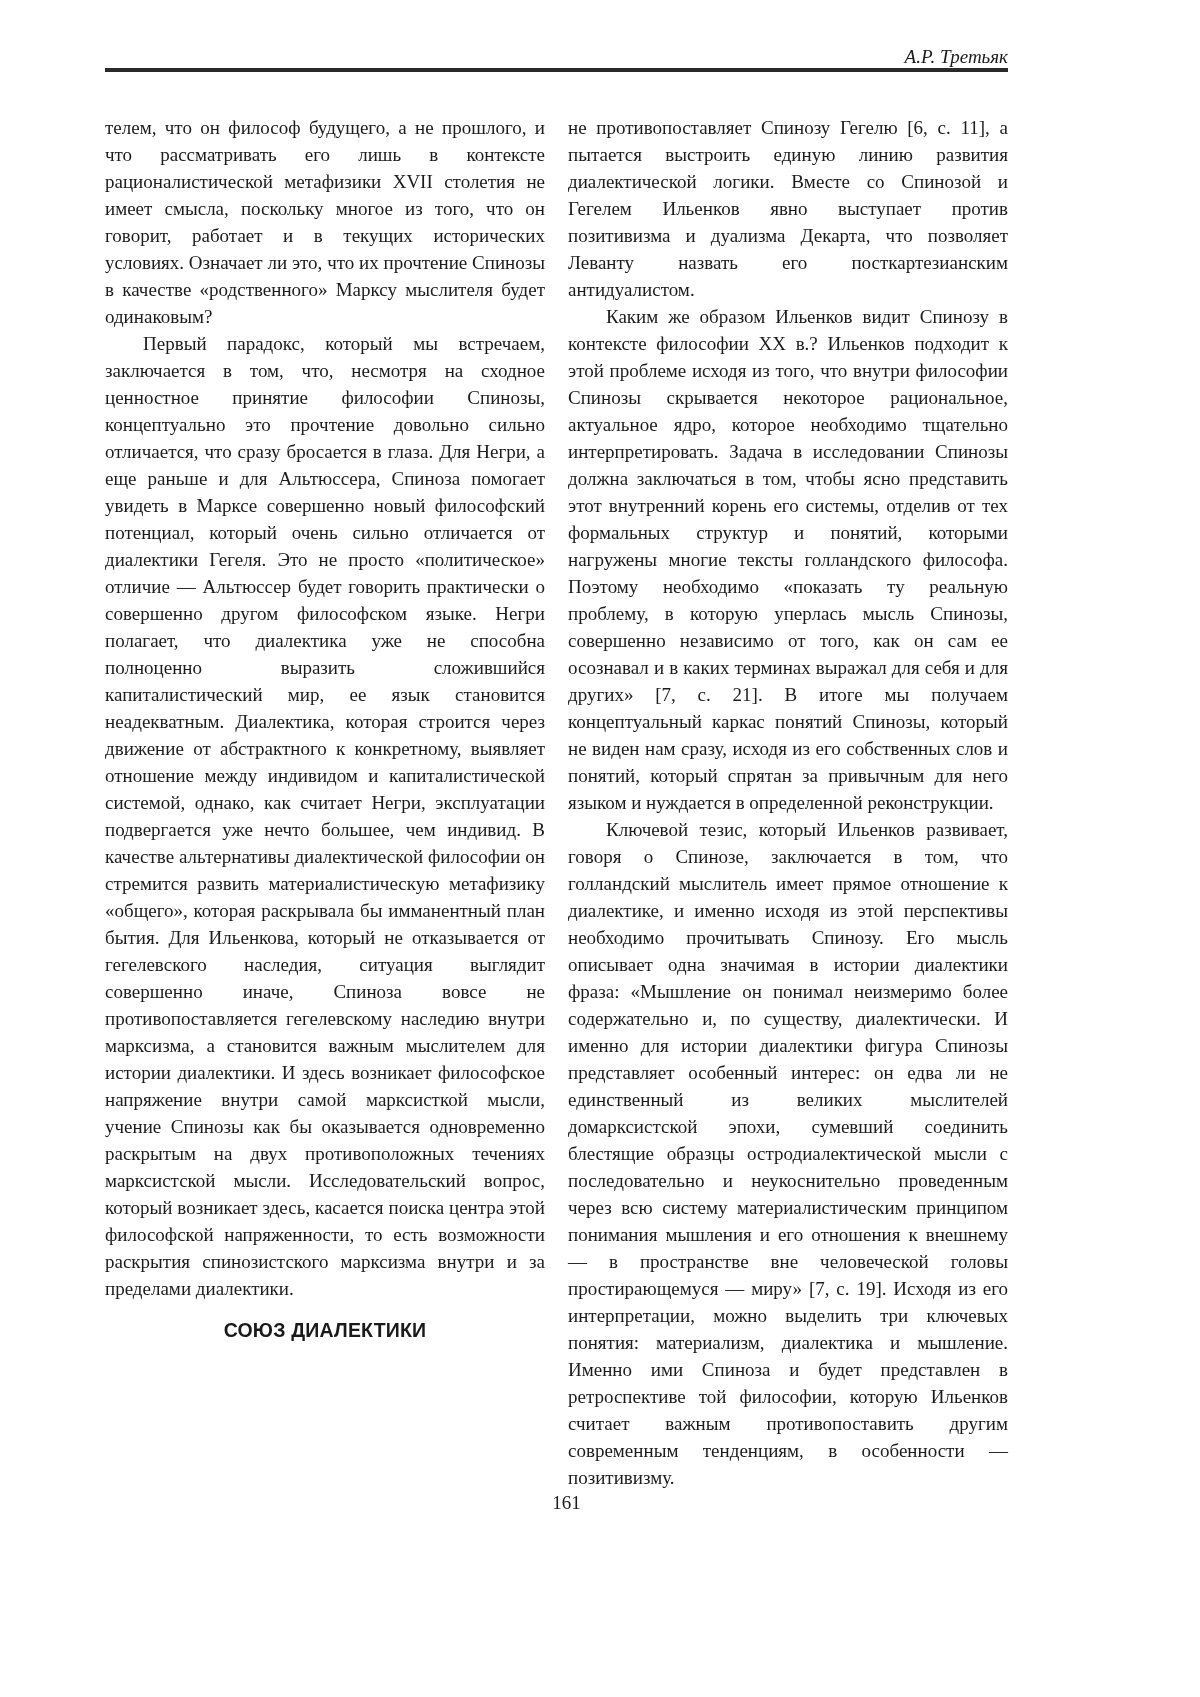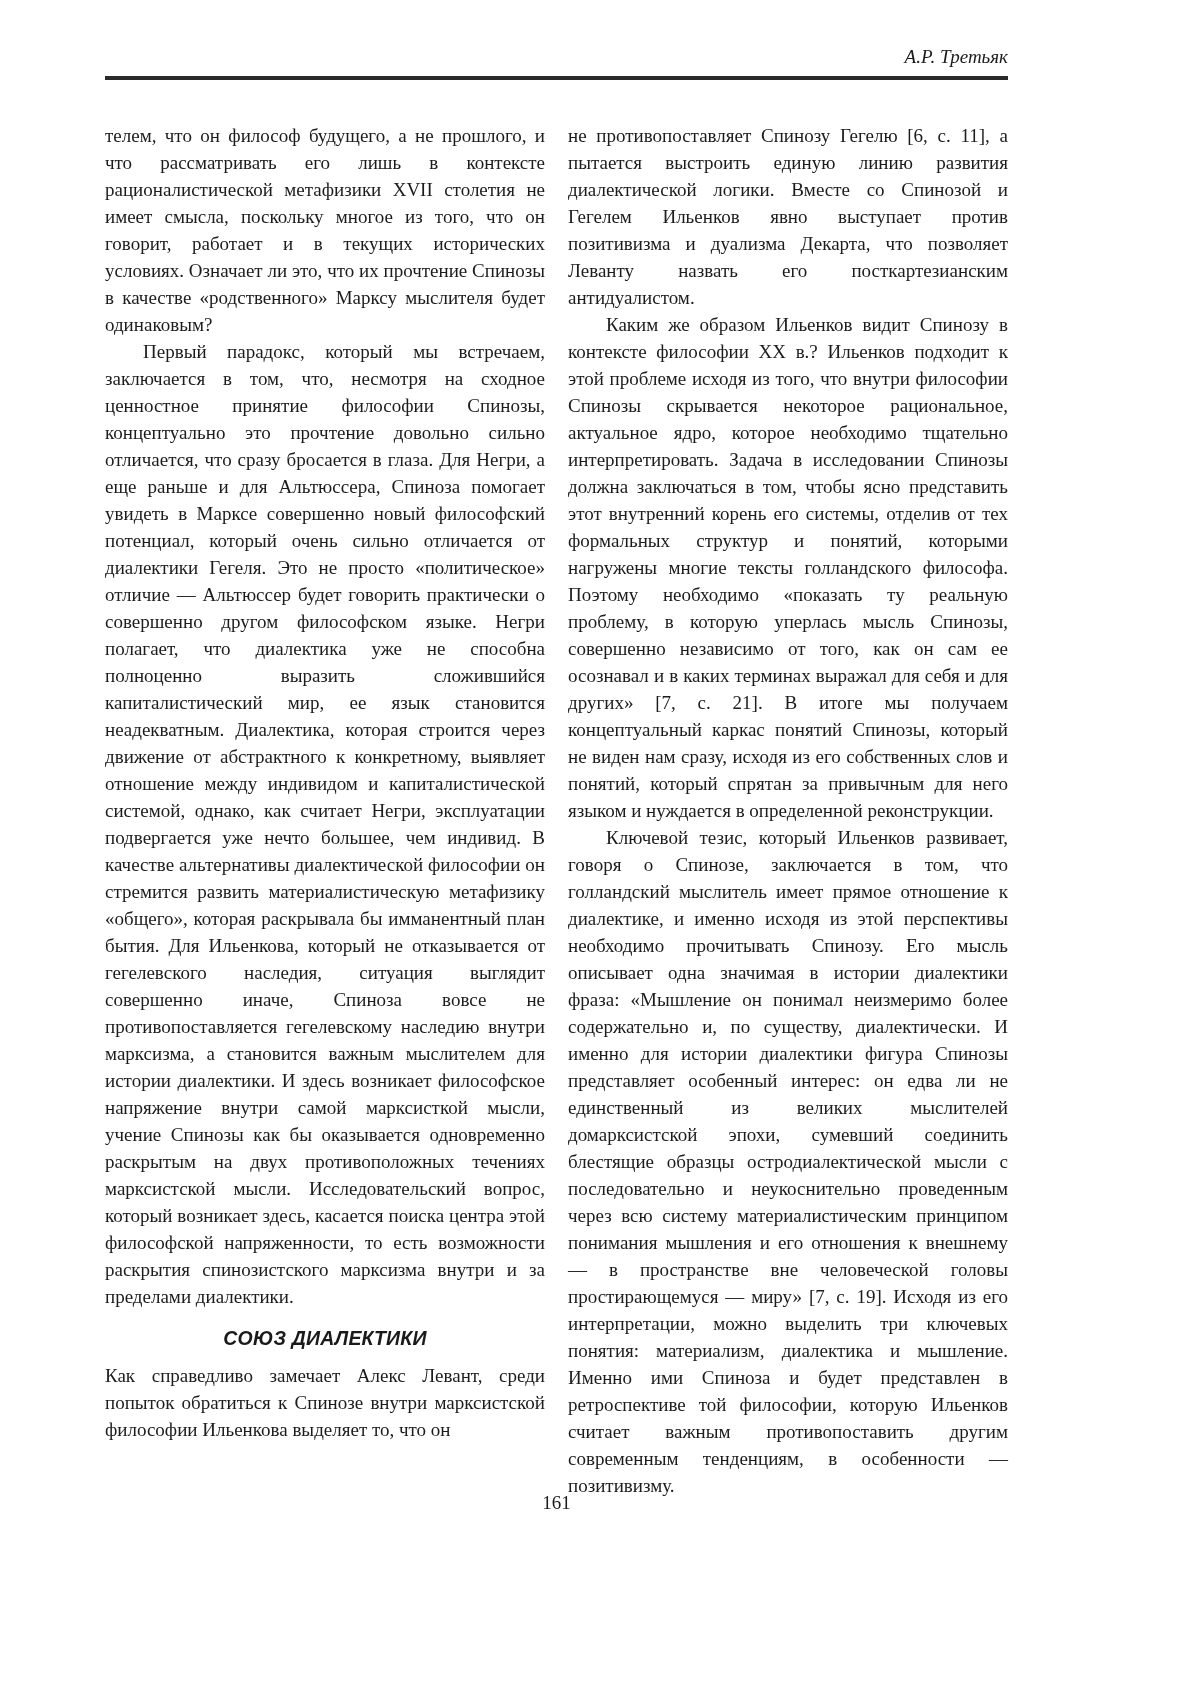--- a/index.html
+++ b/index.html
@@ -19,21 +19,21 @@
     width: 1200px;
     height: 1697px;
     padding: 46px 192px 0 105px;
     position: relative;
   }
   .page-header {
     text-align: right;
     font-style: italic;
     font-size: 19px;
     color: #1c1c1c;
-    padding-bottom: 8px;
+    padding-bottom: 0;
   }
   .header-rule {
     height: 4px;
     background: #2a2a2a;
     margin: 0 0 0 0;
   }
   .columns {
     display: flex;
     gap: 23px;
     margin-top: 42px;
@@ -58,26 +58,25 @@
     font-weight: bold;
     font-size: 19.5px;
     line-height: 26px;
     text-align: center;
     margin: 15px 0 11px 0;
     letter-spacing: 0.2px;
     color: #1a1a1a;
   }
   .section-heading .hl {
     display: block;
-    font-style: italic;
   }
   .page-footer {
     position: absolute;
     top: 1492px;
-    left: 105px;
+    left: 115px;
     width: 903px;
     text-align: center;
     font-size: 19px;
     color: #1c1c1c;
   }
 </style>
 </head>
 <body>
 
 <div class="page">
@@ -89,21 +88,20 @@
   <div class="header-rule"></div>
 
   <div class="columns">
 
     <div class="col">
       <p class="noindent">телем, что он философ будущего, а не прошлого, и что рассматривать его лишь в контексте рационалистической метафизики XVII столетия не имеет смысла, поскольку многое из того, что он говорит, работает и в текущих исторических условиях. Означает ли это, что их прочтение Спинозы в качестве «родственного» Марксу мыслителя будет одинаковым?</p>
       <p>Первый парадокс, который мы встречаем, заключается в том, что, несмотря на сходное ценностное принятие философии Спинозы, концептуально это прочтение довольно сильно отличается, что сразу бросается в глаза. Для Негри, а еще раньше и для Альтюссера, Спиноза помогает увидеть в Марксе совершенно новый философский потенциал, который очень сильно отличается от диалектики Гегеля. Это не просто «политическое» отличие — Альтюссер будет говорить практически о совершенно другом философском языке. Негри полагает, что диалектика уже не способна полноценно выразить сложившийся капиталистический мир, ее язык становится неадекватным. Диалектика, которая строится через движение от абстрактного к конкретному, выявляет отношение между индивидом и капиталистической системой, однако, как считает Негри, эксплуатации подвергается уже нечто большее, чем индивид. В качестве альтернативы диалектической философии он стремится развить материалистическую метафизику «общего», которая раскрывала бы имманентный план бытия. Для Ильенкова, который не отказывается от гегелевского наследия, ситуация выглядит совершенно иначе, Спиноза вовсе не противопоставляется гегелевскому наследию внутри марксизма, а становится важным мыслителем для истории диалектики. И здесь возникает философское напряжение внутри самой марксисткой мысли, учение Спинозы как бы оказывается одновременно раскрытым на двух противоположных течениях марксистской мысли. Исследовательский вопрос, который возникает здесь, касается поиска центра этой философской напряженности, то есть возможности раскрытия спинозистского марксизма внутри и за пределами диалектики.</p>
       <h2 class="section-heading">
         <span class="hl">СОЮЗ ДИАЛЕКТИКИ</span>
       </h2>
-      <p class="noindent">Как справедливо замечает Алекс Левант, среди попыток обратиться к Спинозе внутри марксистской философии Ильенкова выделяет то, что он</p>
     </div>
 
     <div class="col">
       <p class="noindent">не противопоставляет Спинозу Гегелю [6, с. 11], а пытается выстроить единую линию развития диалектической логики. Вместе со Спинозой и Гегелем Ильенков явно выступает против позитивизма и дуализма Декарта, что позволяет Леванту назвать его посткартезианским антидуалистом.</p>
       <p>Каким же образом Ильенков видит Спинозу в контексте философии XX в.? Ильенков подходит к этой проблеме исходя из того, что внутри философии Спинозы скрывается некоторое рациональное, актуальное ядро, которое необходимо тщательно интерпретировать. Задача в исследовании Спинозы должна заключаться в том, чтобы ясно представить этот внутренний корень его системы, отделив от тех формальных структур и понятий, которыми нагружены многие тексты голландского философа. Поэтому необходимо «показать ту реальную проблему, в которую уперлась мысль Спинозы, совершенно независимо от того, как он сам ее осознавал и в каких терминах выражал для себя и для других» [7, с. 21]. В итоге мы получаем концептуальный каркас понятий Спинозы, который не виден нам сразу, исходя из его собственных слов и понятий, который спрятан за привычным для него языком и нуждается в определенной реконструкции.</p>
       <p>Ключевой тезис, который Ильенков развивает, говоря о Спинозе, заключается в том, что голландский мыслитель имеет прямое отношение к диалектике, и именно исходя из этой перспективы необходимо прочитывать Спинозу. Его мысль описывает одна значимая в истории диалектики фраза: «Мышление он понимал неизмеримо более содержательно и, по существу, диалектически. И именно для истории диалектики фигура Спинозы представляет особенный интерес: он едва ли не единственный из великих мыслителей домарксистской эпохи, сумевший соединить блестящие образцы остродиалектической мысли с последовательно и неукоснительно проведенным через всю систему материалистическим принципом понимания мышления и его отношения к внешнему — в пространстве вне человеческой головы простирающемуся — миру» [7, с. 19]. Исходя из его интерпретации, можно выделить три ключевых понятия: материализм, диалектика и мышление. Именно ими Спиноза и будет представлен в ретроспективе той философии, которую Ильенков считает важным противопоставить другим современным тенденциям, в особенности — позитивизму.</p>
     </div>
 
   </div>
 

